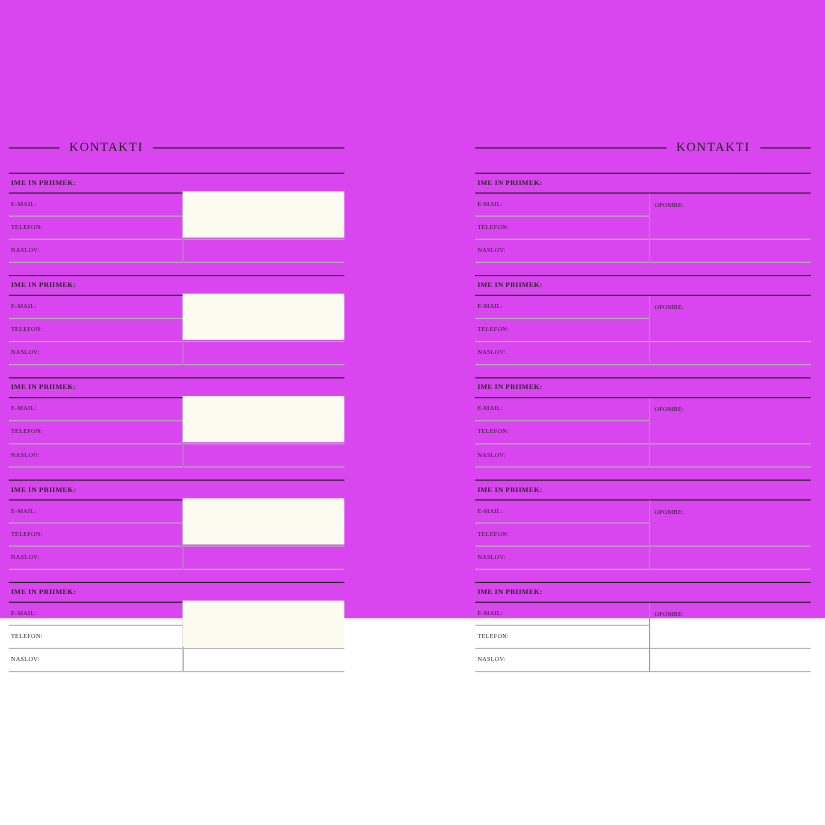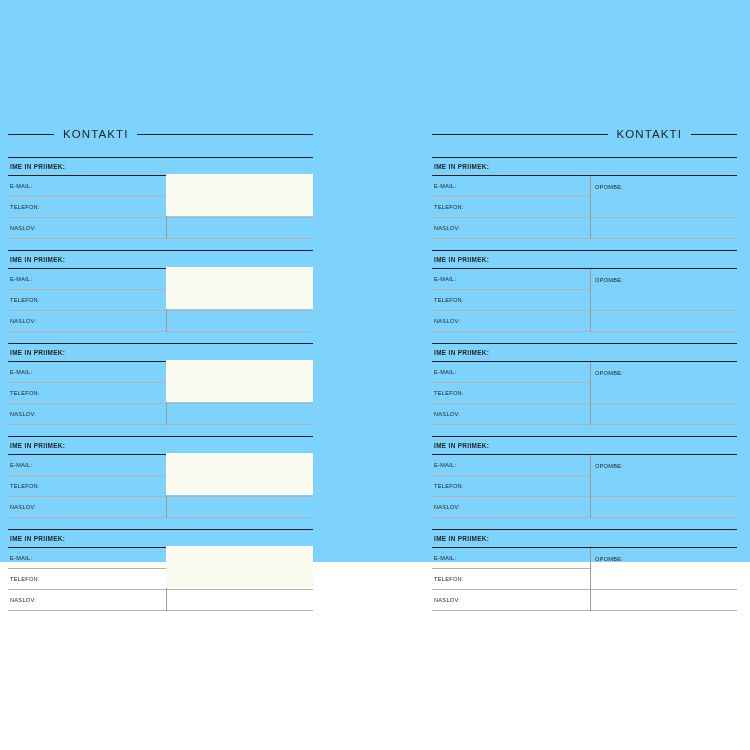--- a/index.html
+++ b/index.html
@@ -11,21 +11,22 @@
     width: 750px;
     height: 750px;
     font-family: "Liberation Sans", sans-serif;
     color: #231f20;
     overflow: hidden;
   }
   .sheet {
     position: relative;
     width: 750px;
     height: 562px;
-    background: #7dd3fc;
+    background: #d946ef;
+    font-family: Liberation Serif, serif;
   }
   .page {
     position: absolute;
     top: 125px;
     width: 305px;
   }
   .page-left  { left: 8px; }
   .page-right { left: 432px; }
 
   

